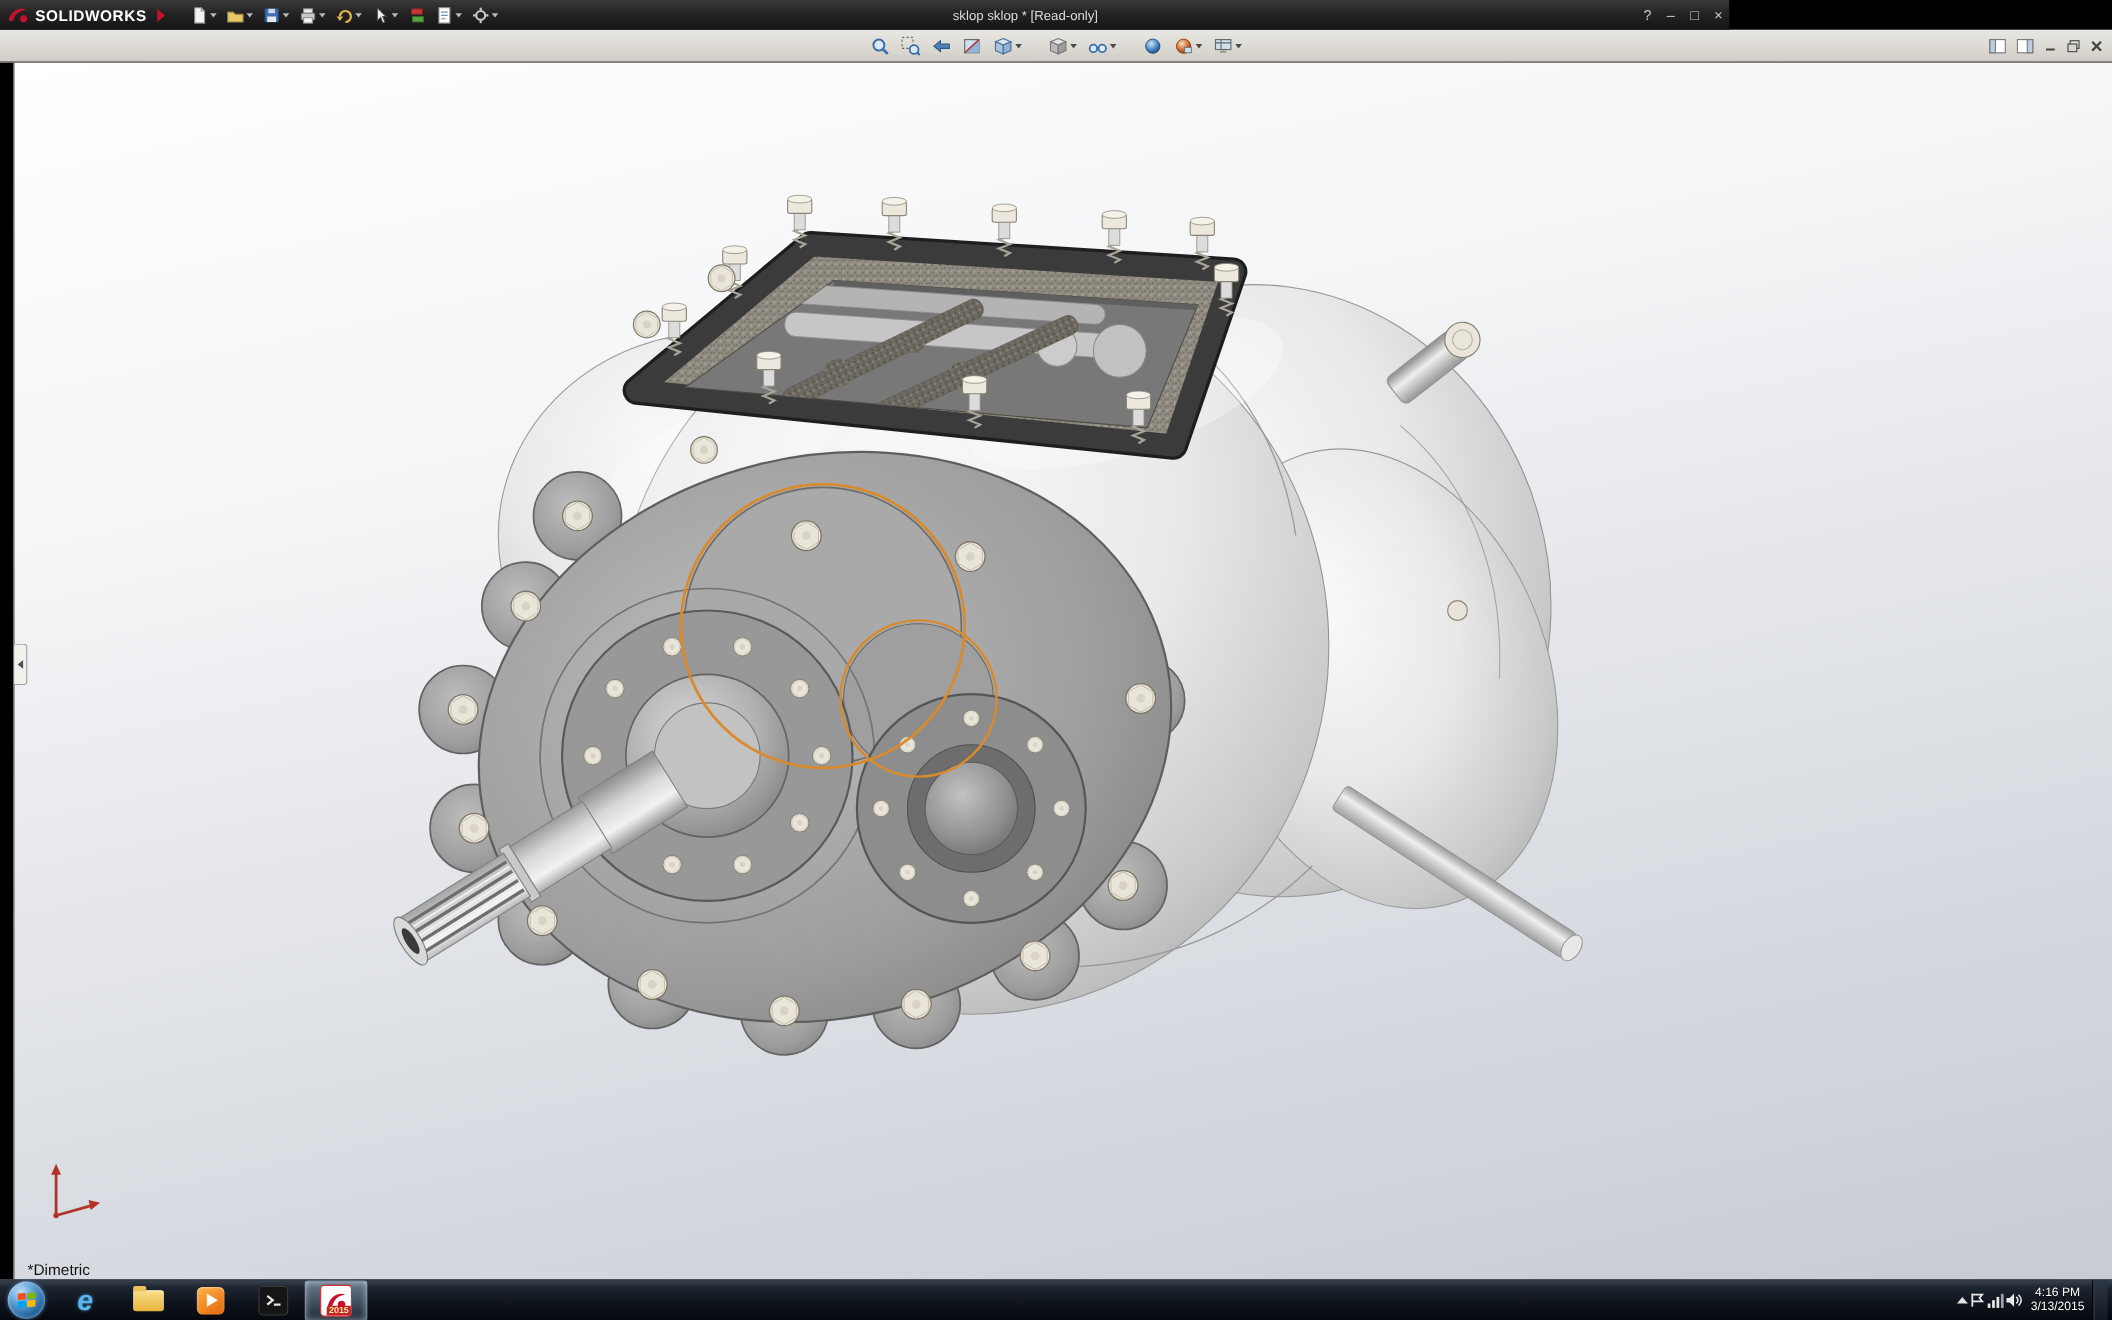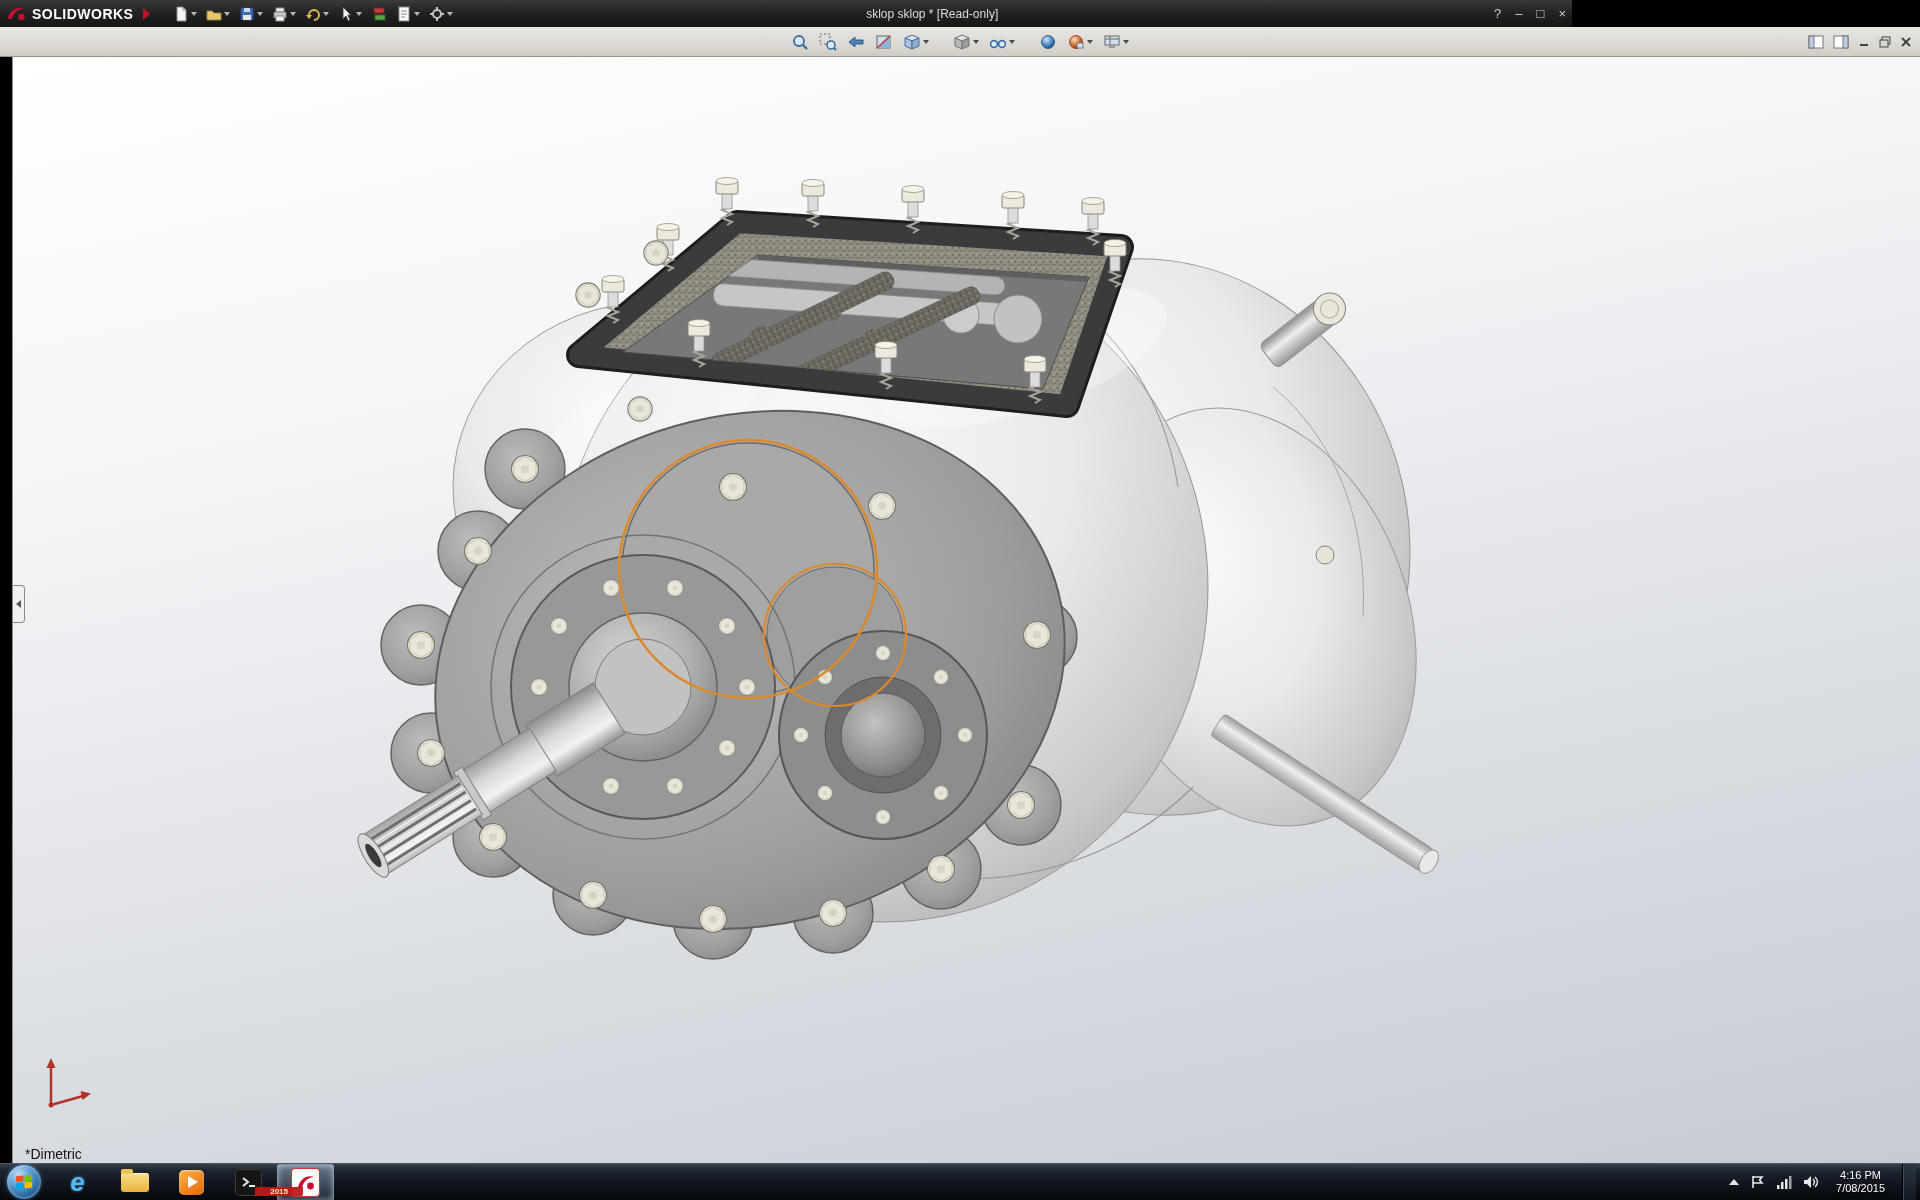--- a/index.html
+++ b/index.html
@@ -67,23 +67,23 @@
   .folder:before{content:"";position:absolute;left:0;top:-4px;width:12px;height:5px;
     background:#e9c25a;border-radius:2px 2px 0 0;}
   .media{width:25px;height:25px;border-radius:5px;background:linear-gradient(145deg,#ffb347,#e2660a);
     display:flex;align-items:center;justify-content:center;box-shadow:inset 0 1px 2px rgba(255,255,255,.5);}
   .media i{width:0;height:0;border-top:6px solid transparent;border-bottom:6px solid transparent;
     border-left:10px solid #fff;margin-left:3px;display:block;}
   .console{width:25px;height:25px;border-radius:4px;background:#151515;border:1px solid #3b3b3b;
     display:flex;align-items:center;justify-content:center;}
   .sw-icon{width:27px;height:27px;border-radius:4px;background:#fdfdfd;border:1px solid #c33;
     position:relative;display:flex;align-items:center;justify-content:center;}
-  .sw-badge{position:absolute;right:16px;bottom:0;background:rgba(190,25,25,.95);color:#ffe9a8;
-    font-size:8px;font-weight:bold;padding:0 15px;border-radius:2px 0 2px 0;line-height:9px;}
-  .tray{margin-left:auto;display:flex;align-items:center;gap:11px;padding-right:4px;height:100%;}
+  .sw-badge{position:absolute;right:0;bottom:0;background:rgba(190,25,25,.95);color:#ffe9a8;
+    font-size:8px;font-weight:bold;padding:0 2px;border-radius:2px 0 2px 0;line-height:9px;}
+  .tray{margin-left:auto;display:flex;align-items:center;gap:1px;padding-right:4px;height:100%;}
   .chev{width:0;height:0;border-left:5px solid transparent;border-right:5px solid transparent;
     border-bottom:6px solid #e3e3e3;}
   .clock{color:#fff;font-size:11px;line-height:13px;text-align:center;text-shadow:0 1px 1px #000;padding:0 6px;}
   .show-desktop{width:13px;height:37px;background:linear-gradient(180deg,#2c3744,#121821);
     border-left:1px solid #000;box-shadow:inset 1px 0 0 #3d4a59;}
 </style>
 </head>
 <body>
 
 <div class="titlebar">
@@ -582,17 +582,17 @@
       <rect x="5" y="6" width="2.5" height="7" fill="#e8e8e8"></rect>
       <rect x="9" y="3" width="2.5" height="10" fill="#e8e8e8"></rect>
       <rect x="13" y="0" width="2.5" height="13" fill="#9aa2ab"></rect>
     </svg>
     <svg width="16" height="14" viewBox="0 0 16 14">
       <polygon points="1,5 4,5 8,1 8,13 4,9 1,9" fill="#e8e8e8"></polygon>
       <path d="M10,4 q3,3 0,6 M12,2 q5,5 0,10" fill="none" stroke="#e8e8e8" stroke-width="1.4"></path>
     </svg>
     <div class="clock">
       <div>4:16 PM</div>
-      <div>7/08/2015</div>
+      <div>3/13/2015</div>
     </div>
     <div class="show-desktop"></div>
   </div>
 </div>
 
 </body></html>

